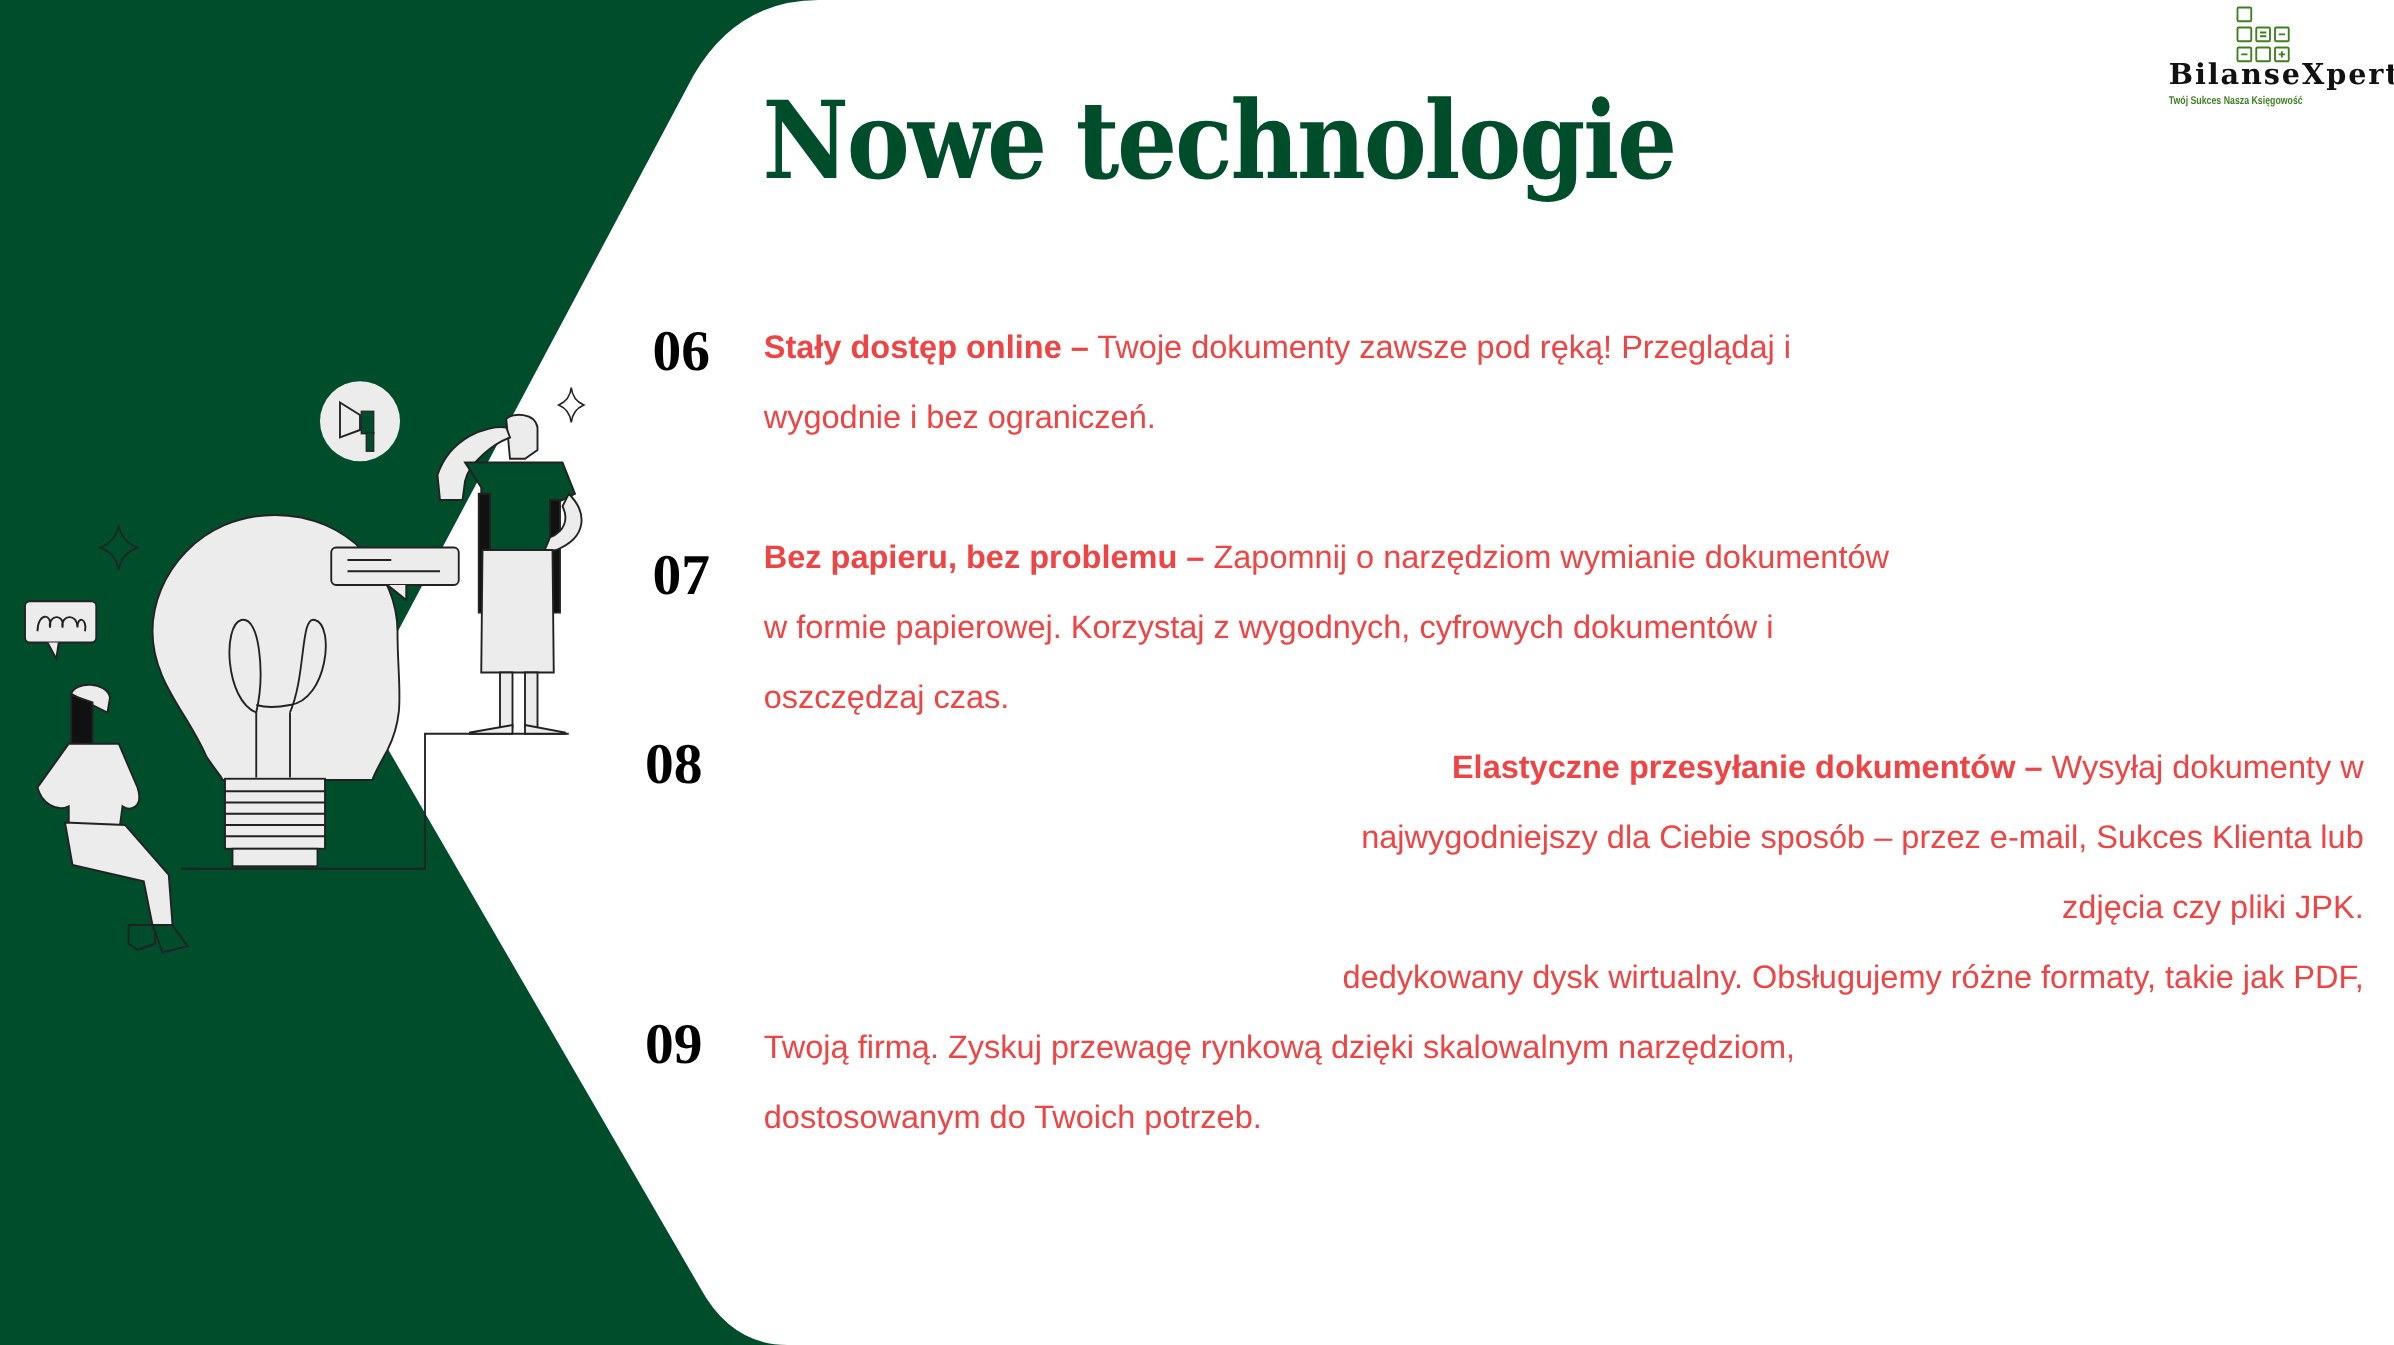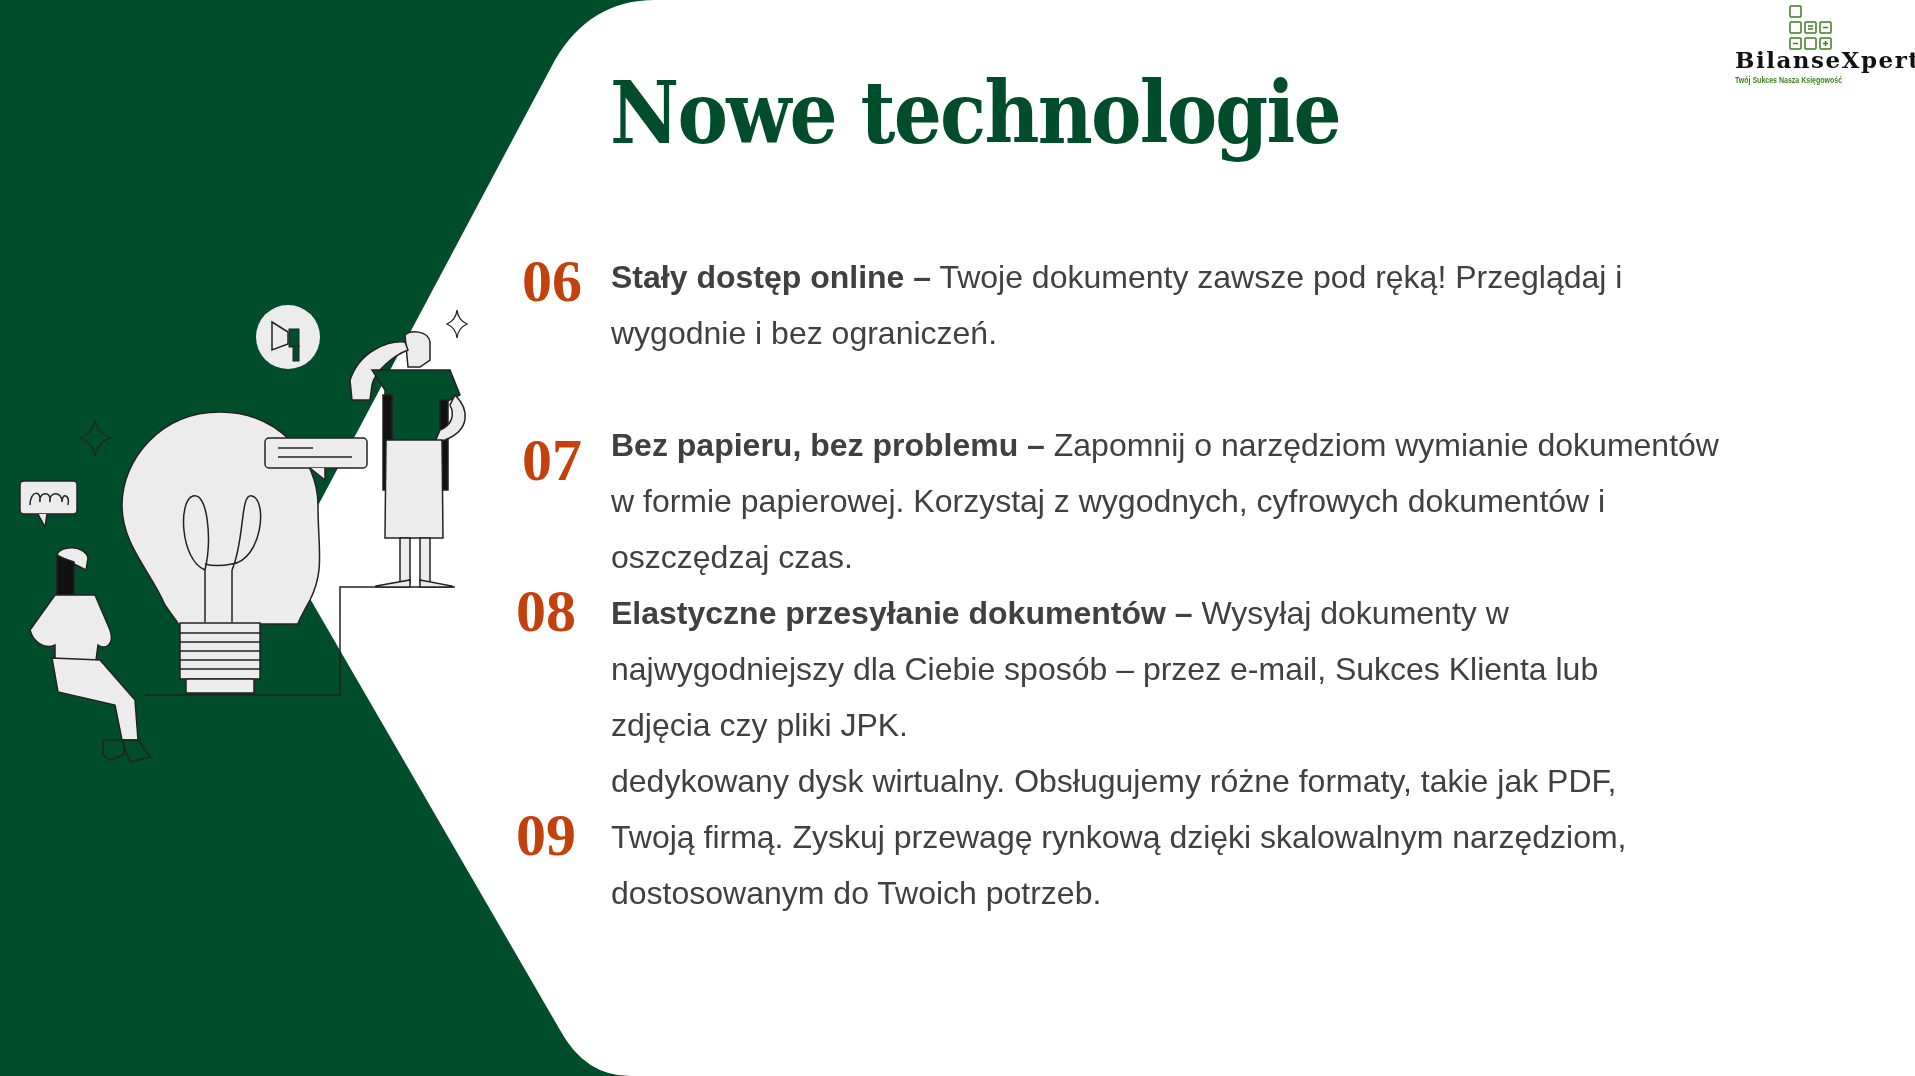--- a/index.html
+++ b/index.html
@@ -6,22 +6,22 @@
   body{width:1915px;height:1076px;position:relative;overflow:hidden;background:#ffffff;font-family:"Liberation Sans",sans-serif;}
   .bg-shape{position:absolute;left:0;top:0;width:1915px;height:1076px;}
   .illus{position:absolute;left:0;top:300px;width:500px;height:480px;}
   .logo{position:absolute;left:1730px;top:2px;width:185px;height:90px;}
   .logo-grid{position:absolute;left:58px;top:2px;width:60px;height:48px;}
   .logo-name{position:absolute;left:5px;top:44px;font-family:"DejaVu Serif",serif;font-weight:bold;font-size:23px;letter-spacing:1.5px;color:#111;white-space:nowrap;}
   .logo-tag{position:absolute;left:5px;top:73px;font-family:"Liberation Sans",sans-serif;font-weight:bold;font-size:9px;color:#3f7f1f;white-space:nowrap;transform:scaleX(0.78);transform-origin:left top;}
   .title{position:absolute;left:610px;top:62px;margin:0;font-family:"DejaVu Serif",serif;font-weight:bold;font-size:86px;color:#004d2c;letter-spacing:-2px;white-space:nowrap;transform:scaleX(0.88);transform-origin:left top;}
   .items{position:absolute;left:0;top:0;}
   .item{position:absolute;left:0;width:1915px;}
-  .num{position:absolute;font-family:"Liberation Serif",serif;font-weight:bold;font-size:60px;color:#c2410c;line-height:46px;}
-  .desc{position:absolute;left:611px;width:1280px;font-family:"Liberation Sans",sans-serif;font-size:32px;line-height:56px;color:#404040;}
+  .num{position:absolute;font-family:"Liberation Serif",serif;font-weight:bold;font-size:46px;color:#000000;line-height:46px;}
+  .desc{position:absolute;left:611px;width:1280px;font-family:"Liberation Sans",sans-serif;font-size:26px;line-height:56px;color:#ef4444;}
   .desc b{font-weight:bold;}
   .line{display:block;white-space:nowrap;}
 </style>
 </head>
 <body>
 
 <svg class="bg-shape" viewBox="0 0 1915 1076" xmlns="http://www.w3.org/2000/svg">
   <path d="M0 0 L655 0 Q590 0 555 60 L305 530 Q290 560 305 590 L560 1030 Q585 1076 630 1076 L0 1076 Z" fill="#004d2c"></path>
 </svg>
 
@@ -116,21 +116,21 @@
     <span class="num" style="left:522px;top:17px;">07</span>
     <div class="desc" style="top:-3px;">
       <span class="line"><b>Bez papieru, bez problemu –</b><span> Zapomnij o narzędziom wymianie dokumentów</span></span>
       <span class="line">w formie papierowej. Korzystaj z wygodnych, cyfrowych dokumentów i</span>
       <span class="line">oszczędzaj czas.</span>
     </div>
   </div>
 
   <div class="item" style="top:588px;">
     <span class="num" style="left:516px;top:0px;">08</span>
-    <div class="desc" style="top:-3px;">
+    <div class="desc" style="top:-3px;text-align:right;">
       <span class="line"><b>Elastyczne przesyłanie dokumentów –</b><span> Wysyłaj dokumenty w</span></span>
       <span class="line">najwygodniejszy dla Ciebie sposób – przez e-mail, Sukces Klienta lub</span>
       <span class="line">zdjęcia czy pliki JPK.</span>
       <span class="line">dedykowany dysk wirtualny. Obsługujemy różne formaty, takie jak PDF,</span>
     </div>
   </div>
 
   <div class="item" style="top:812px;">
     <span class="num" style="left:516px;top:0px;">09</span>
     <div class="desc" style="top:-3px;">

